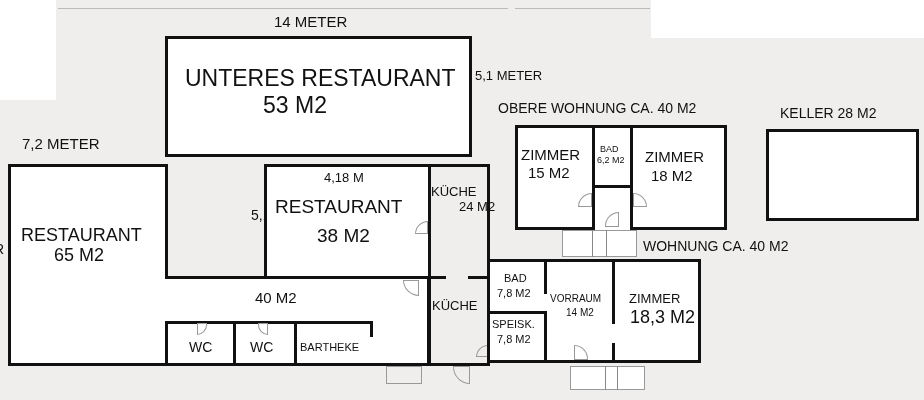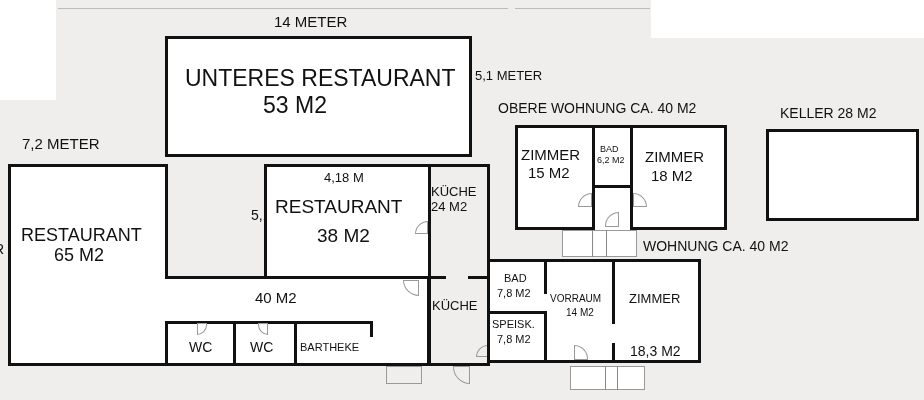--- a/index.html
+++ b/index.html
@@ -54,41 +54,41 @@
 <div class="lbl" style="left:275px;top:197px;font-size:19px;">RESTAURANT</div>
 <div class="lbl" style="left:317px;top:226px;font-size:19px;">38 M2</div>
 <div class="door" style="left:415px;top:221px;width:13px;height:13px;border-radius:13px 0 0 0;"></div>
 <div class="door" style="left:403px;top:280px;width:16px;height:16px;border-radius:0 0 0 16px;"></div>
 
 <div class="room kitchen" style="left:428px;top:164px;width:62px;height:202px;"></div>
 <div class="whitepatch" style="left:445px;top:274px;width:22px;height:6px;background:#f0eeed;"></div>
 <div class="wall" style="left:428px;top:276px;width:18px;height:3px;"></div>
 <div class="wall" style="left:468px;top:276px;width:22px;height:3px;"></div>
 <div class="lbl" style="left:431px;top:185px;font-size:13px;">KÜCHE</div>
-<div class="lbl" style="left:431px;top:200px;font-size:13px;">24 M2</div>
+<div class="lbl" style="left:431px;top:200px;font-size:13px;padding-left:28px;">24 M2</div>
 <div class="lbl" style="left:432px;top:299px;font-size:13px;">KÜCHE</div>
 <div class="door" style="left:476px;top:345px;width:12px;height:12px;border-radius:12px 0 0 0;"></div>
 
 <div class="door" style="left:386px;top:366px;width:36px;height:18px;"></div>
 <div class="door" style="left:453px;top:366px;width:17px;height:18px;border-radius:0 0 0 17px;"></div>
 
 <div class="room" style="left:487px;top:259px;width:214px;height:104px;"></div>
 <div class="wall" style="left:487px;top:311px;width:60px;height:3px;"></div>
 <div class="wall" style="left:544px;top:311px;width:3px;height:52px;"></div>
 <div class="wall" style="left:544px;top:259px;width:3px;height:35px;"></div>
 <div class="wall" style="left:612px;top:259px;width:3px;height:65px;"></div>
 <div class="wall" style="left:612px;top:343px;width:3px;height:20px;"></div>
 <div class="lbl" style="left:504px;top:273px;font-size:11px;">BAD</div>
 <div class="lbl" style="left:497px;top:288px;font-size:11px;">7,8 M2</div>
 <div class="lbl" style="left:492px;top:319px;font-size:11px;">SPEISK.</div>
 <div class="lbl" style="left:497px;top:334px;font-size:11px;">7,8 M2</div>
 <div class="lbl" style="left:550px;top:294px;font-size:10px;">VORRAUM</div>
 <div class="lbl" style="left:566px;top:308px;font-size:10px;">14 M2</div>
 <div class="lbl" style="left:629px;top:292px;font-size:13px;">ZIMMER</div>
-<div class="lbl" style="left:630px;top:308px;font-size:14px;margin-top:36px;">18,3 M2</div>
+<div class="lbl" style="left:630px;top:308px;font-size:18px;">18,3 M2</div>
 <div class="door" style="left:574px;top:345px;width:14px;height:15px;border-radius:0 14px 0 0;"></div>
 <div class="door" style="left:570px;top:366px;width:75px;height:24px;background:#fff;"></div>
 <div class="wall" style="left:605px;top:366px;width:1px;height:24px;background:#888;"></div>
 <div class="wall" style="left:617px;top:366px;width:1px;height:24px;background:#888;"></div>
 
 <div class="lbl" style="left:498px;top:101px;font-size:14px;">OBERE WOHNUNG CA. 40 M2</div>
 <div class="room" style="left:515px;top:125px;width:212px;height:105px;"></div>
 <div class="wall" style="left:592px;top:125px;width:3px;height:105px;"></div>
 <div class="wall" style="left:630px;top:125px;width:3px;height:105px;"></div>
 <div class="wall" style="left:592px;top:185px;width:40px;height:3px;"></div>

